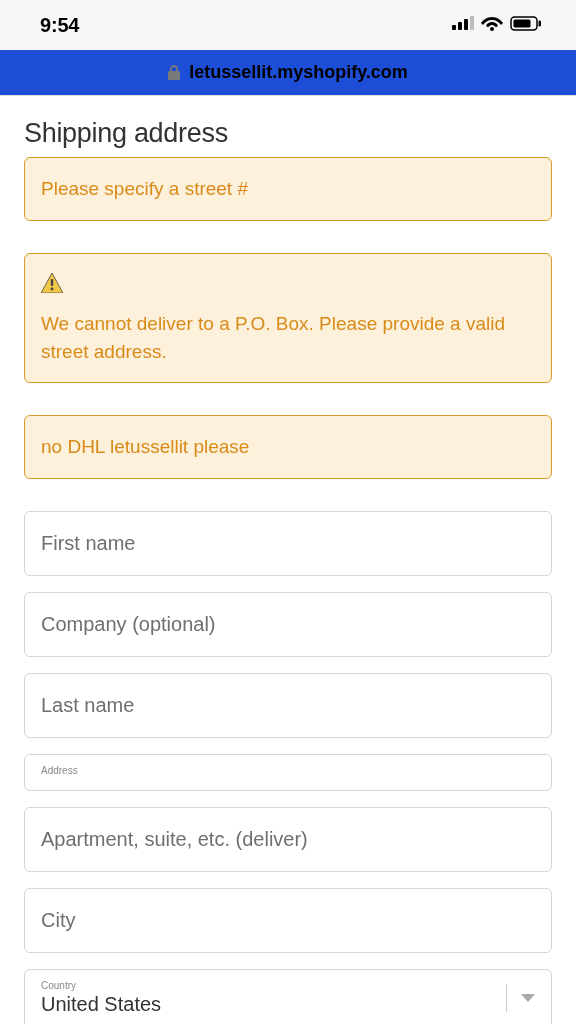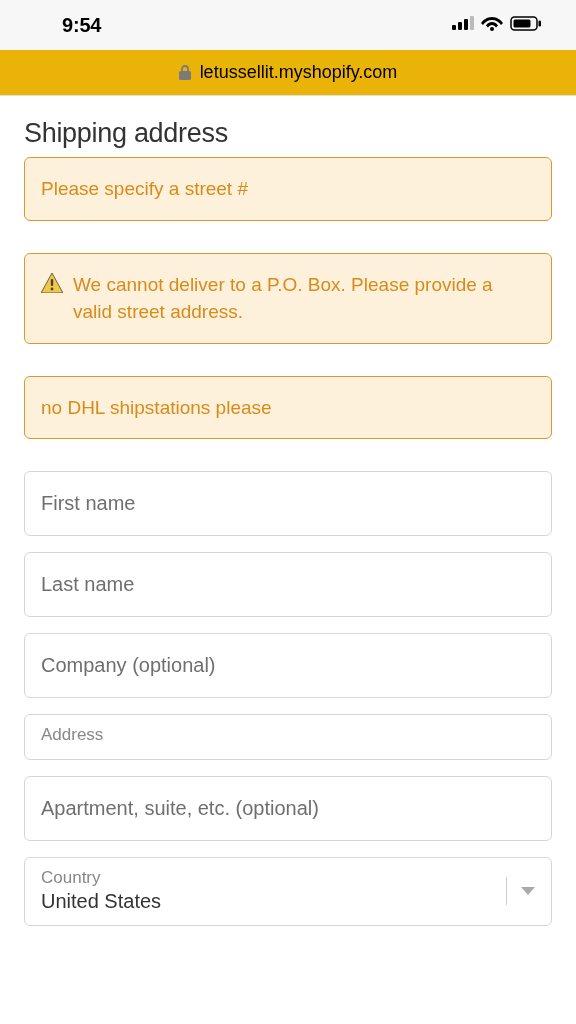--- a/index.html
+++ b/index.html
@@ -9,40 +9,41 @@
       height: 1024px;
       background: #fff;
       overflow: hidden;
     }
     .status-bar {
       height: 50px;
       background: #f7f7f7;
       display: flex;
       align-items: center;
       justify-content: space-between;
-      padding: 0 34px 0 62px;
+      padding: 0 34px 0 40px;
     }
     .status-time {
       font-size: 20px;
       font-weight: 600;
       letter-spacing: -0.2px;
     }
     .status-icons {
       display: flex;
       align-items: center;
       gap: 7px;
     }
     .url-bar {
       height: 46px;
-      background: #eab308;
+      background: #1d4ed8;
       display: flex;
       align-items: center;
       justify-content: center;
       gap: 9px;
       border-bottom: 1px solid #e0e0e0;
+      font-weight: bold;
     }
     .lock-icon svg { display: block; }
     .url-text {
       font-size: 18px;
       color: #000;
     }
     .content {
       padding: 22px 24px 0 24px;
     }
     .page-title {
@@ -59,39 +60,40 @@
       padding: 17px 16px;
       margin-bottom: 32px;
       color: #d98b1a;
       font-size: 19px;
       line-height: 1.45;
     }
     .alert-with-icon {
       display: flex;
       align-items: flex-start;
       gap: 10px;
+      flex-direction: column;
     }
     .alert-with-icon .alert-text { flex: 1; }
     .warning-icon {
       flex-shrink: 0;
       margin-top: 2px;
     }
     .form-group {
     }
     .input-field {
       border: 1px solid #d5d5d5;
       border-radius: 6px;
       padding: 20px 16px;
       margin-bottom: 16px;
       background: #fff;
       position: relative;
     }
     .input-field.has-value { padding: 10px 16px 12px 16px; }
     .input-label-small {
-      font-size: 17px;
+      font-size: 10px;
       color: #888;
       margin-bottom: 2px;
     }
     .input-value {
       font-size: 20px;
       color: #333;
     }
     .input-placeholder {
       font-size: 20px;
       color: #6f6f6f;
@@ -168,45 +170,48 @@
       <svg width="22" height="20" viewBox="0 0 22 20">
           <path d="M11 0 L22 20 L0 20 Z" fill="#f2c744" stroke="#444" stroke-width="0.8" stroke-linejoin="round"></path>
           <rect x="9.8" y="6" width="2.4" height="7" rx="1.1" fill="#444"></rect>
           <circle cx="11" cy="16" r="1.4" fill="#444"></circle>
         </svg>
     </span>
     <span class="alert-text">We cannot deliver to a P.O. Box. Please provide a valid street address.</span>
   </div>
 
   <div class="alert">
-    <span>no DHL shipstations please</span>
+    <span>no DHL letussellit please</span>
   </div>
 
   <div class="form-group">
 
     <div class="input-field">
       <div class="input-placeholder">First name</div>
     </div>
 
     <div class="input-field">
+      <div class="input-placeholder">Company (optional)</div>
+    </div>
+
+    <div class="input-field">
       <div class="input-placeholder">Last name</div>
-    </div>
-
-    <div class="input-field">
-      <div class="input-placeholder">Company (optional)</div>
     </div>
 
     <div class="input-field has-value">
       <div class="input-label-small">Address</div>
     </div>
 
     <div class="input-field">
-      <div class="input-placeholder">Apartment, suite, etc. (optional)</div>
-    </div>
-
+      <div class="input-placeholder">Apartment, suite, etc. (deliver)</div>
+    </div>
+
+    <div class="input-field">
+      <div class="input-placeholder">City</div>
+    </div>
 
     <div class="input-field has-value select-field">
       <div class="select-left">
         <div class="input-label-small">Country</div>
         <div class="input-value">United States</div>
       </div>
       <div class="select-divider"></div>
       <div class="chevron-down"></div>
     </div>
 

